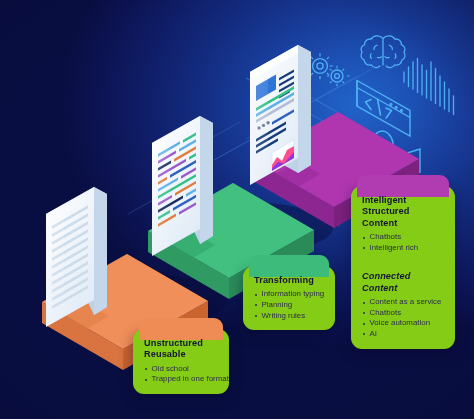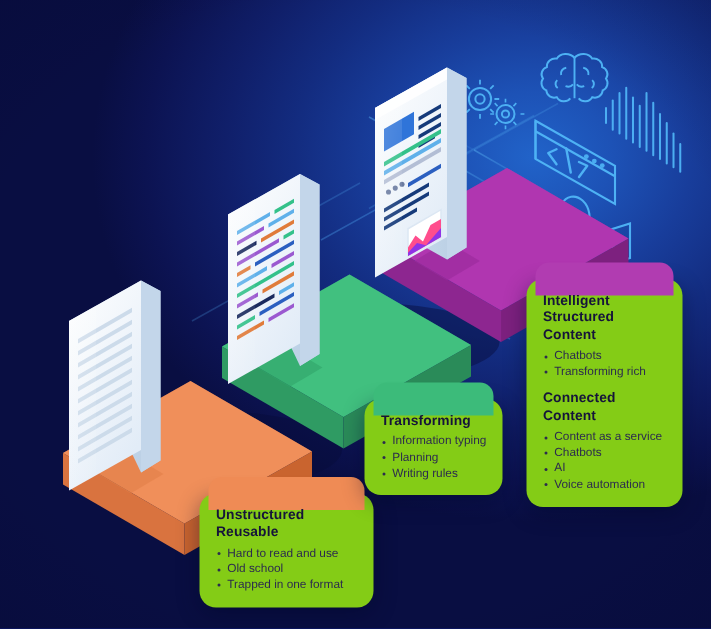--- a/index.html
+++ b/index.html
@@ -40,33 +40,33 @@
   .card .tab{
     position:absolute;left:6px;right:6px;top:-11px;height:22px;
     border-radius:9px 9px 0 0;z-index:-1;
   }
   .card .inner{position:relative;padding:9px 10px 9px 11px;}
   .card h3{
     margin:0 0 3px 0;
     font-size:9.2px;line-height:11.4px;font-weight:bold;color:#15143a;
     letter-spacing:.1px;
   }
-  .card h3.second{margin-top:7px;}
+  .card h3.second{margin-top:18px;font-style:italic;}
   .card ul{margin:0;padding:0;list-style:none;}
   .card li{
     position:relative;padding-left:7.5px;
     font-size:7.9px;line-height:10.6px;color:#2c2c4e;
     white-space:nowrap;
   }
   .card li:before{
     content:"";position:absolute;left:1px;top:4.3px;
     width:2px;height:2px;border-radius:50%;background:#2c2c4e;
   }
 
-  #card-unstructured{left:133px;top:329px;width:116px;}
+  #card-unstructured{left:133px;top:329px;width:96px;}
   #card-transforming{left:243px;top:266px;width:92px;}
   #card-intelligent{left:351px;top:186px;width:104px;}
 </style>
 </head>
 <body>
 
 <div id="stage">
   <div id="bgfix"></div>
 
   <svg class="deco" viewBox="0 0 474 419">
@@ -302,21 +302,20 @@
       </g>
       <path d="M46 214 L64 203.6 L64 317 L46 327 Z" fill="url(#shineG)" opacity=".25"></path>
     </g>
   </svg>
 
   <div class="card" id="card-unstructured">
     <div class="tab" style="background:#ef8b55"></div>
     <div class="inner">
       <h3><span>Unstructured</span><br><span>Reusable</span></h3>
       <ul>
-        <li>Hard to read and use</li>
         <li>Old school</li>
         <li>Trapped in one format</li>
       </ul>
     </div>
   </div>
 
   <div class="card" id="card-transforming">
     <div class="tab" style="background:#3cbb7a"></div>
     <div class="inner">
       <h3>Transforming</h3>
@@ -327,26 +326,26 @@
       </ul>
     </div>
   </div>
 
   <div class="card" id="card-intelligent">
     <div class="tab" style="background:#b13cb1"></div>
     <div class="inner">
       <h3><span>Intelligent</span><br><span>Structured Content</span></h3>
       <ul>
         <li>Chatbots</li>
-        <li>Transforming rich</li>
+        <li>Intelligent rich</li>
       </ul>
       <h3 class="second">Connected Content</h3>
       <ul>
         <li>Content as a service</li>
         <li>Chatbots</li>
+        <li>Voice automation</li>
         <li>AI</li>
-        <li>Voice automation</li>
       </ul>
     </div>
   </div>
 
   <div id="vign"></div>
 </div>
 
 </body></html>

